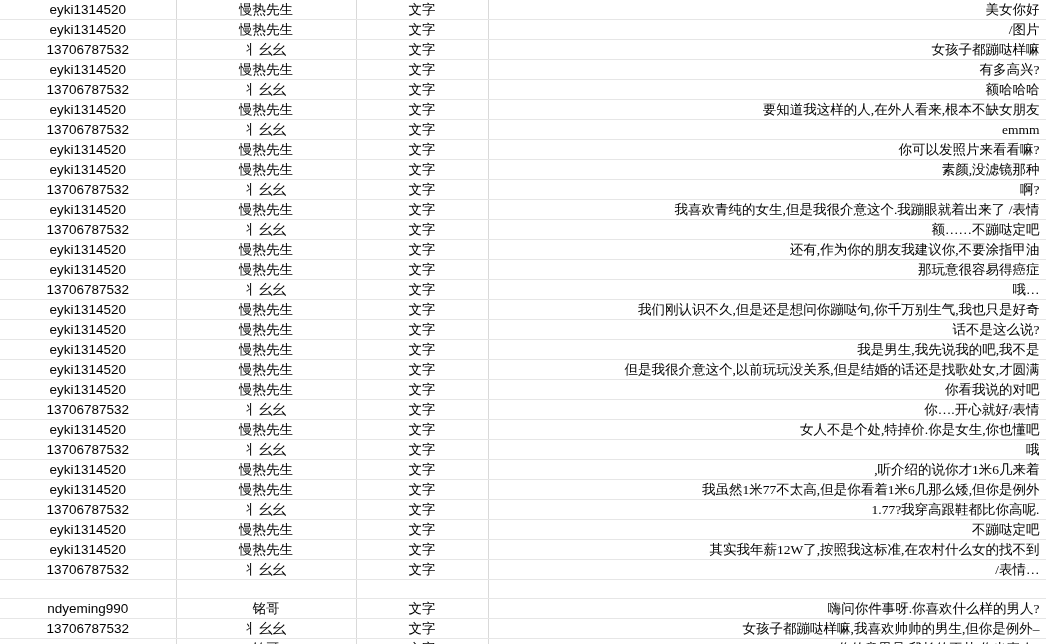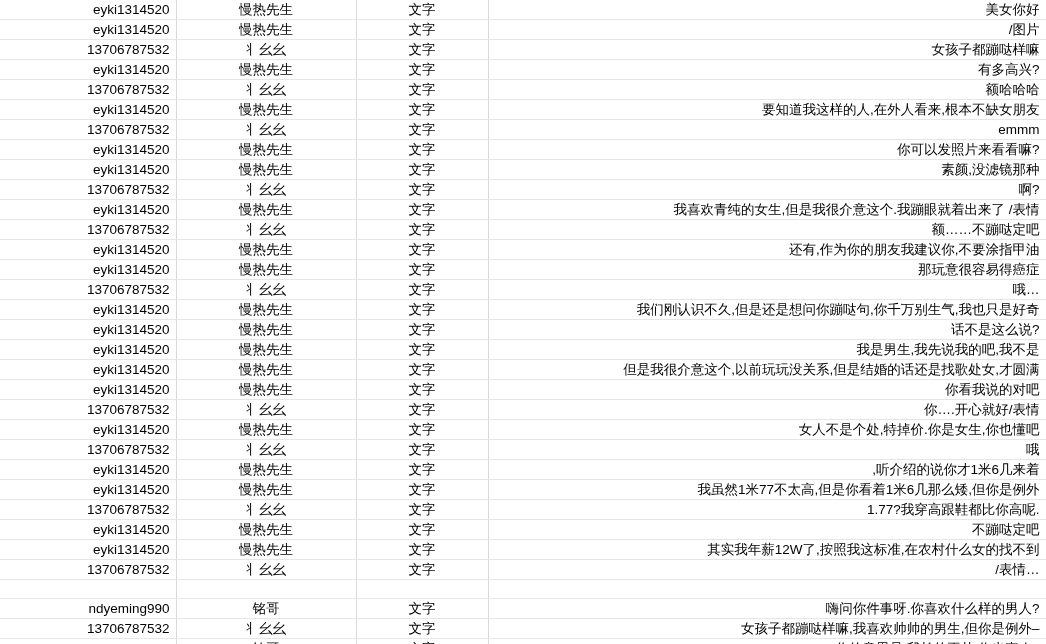--- a/index.html
+++ b/index.html
@@ -35,24 +35,24 @@
     height: 19px;
     line-height: 19px;
     padding: 0 6px;
     border-right: 1px solid #d9d9d9;
     border-bottom: 1px solid #e6e6e6;
     white-space: nowrap;
     overflow: hidden;
     vertical-align: middle;
     box-sizing: border-box;
   }
-  td.col-a { text-align: right; }
+  td.col-a { text-align: center; }
   td.col-b { text-align: center; }
   td.col-c { text-align: center; }
-  td.col-d { text-align: right; padding-right: 10px; }
+  td.col-d { text-align: right; padding-right: 10px; font-family: Liberation Serif, serif; }
   td.last { border-right: none; }
   tr.blank td {
     border-bottom: 1px solid #e6e6e6;
   }
   tr.blank td.col-a,
   tr.blank td.col-b,
   tr.blank td.col-c,
   tr.blank td.col-d { text-align: center; }
 </style>
 </head>

